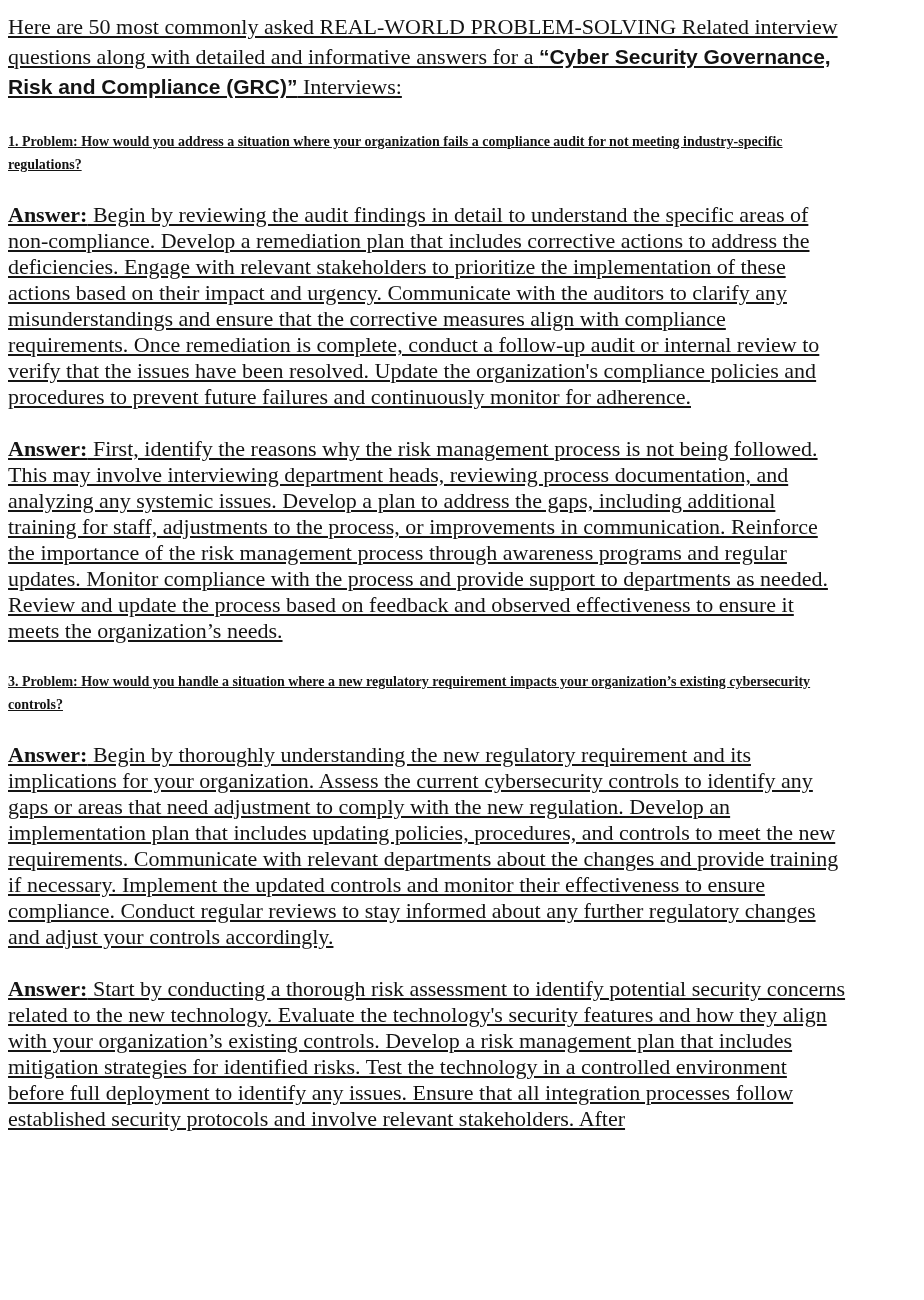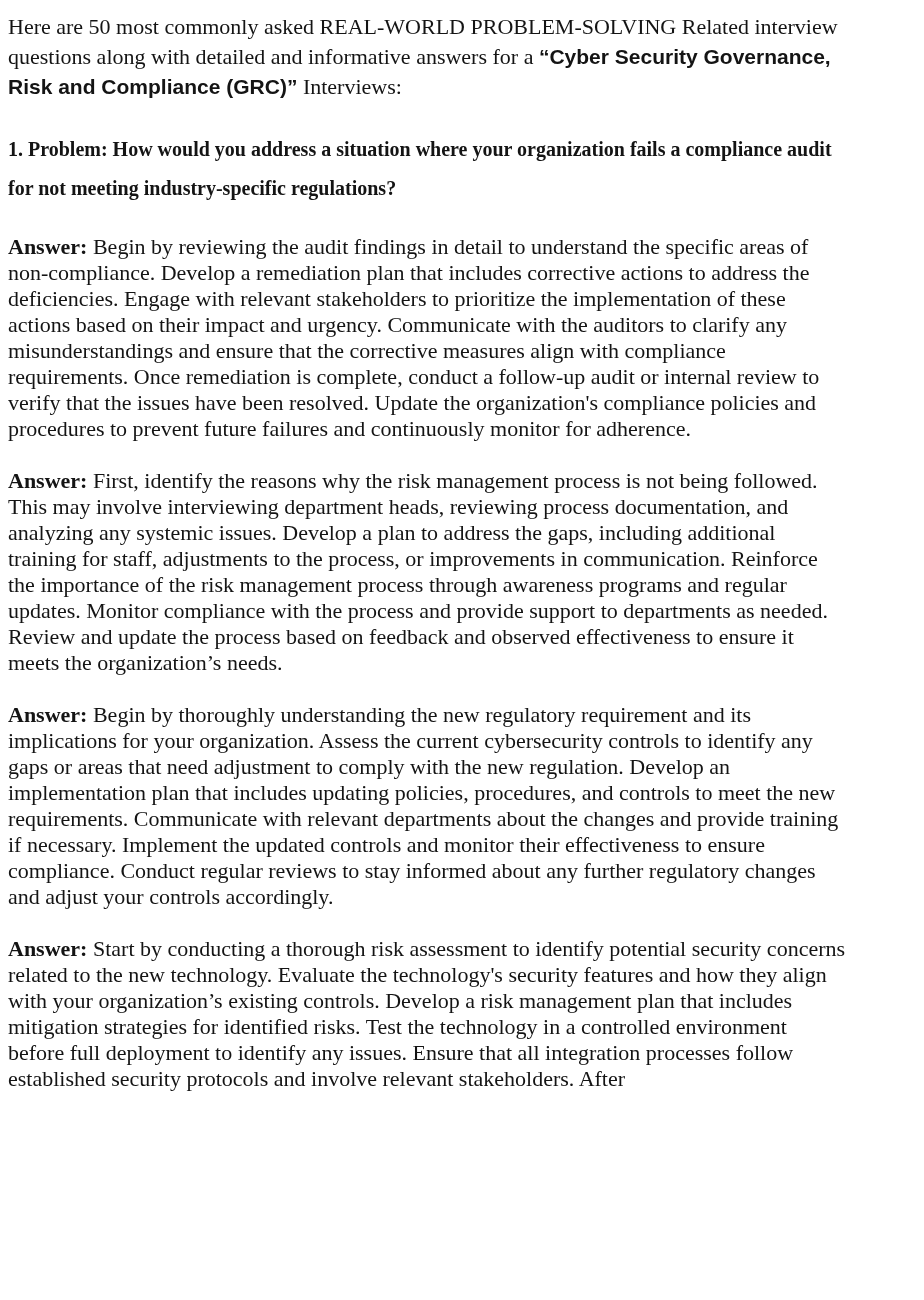--- a/index.html
+++ b/index.html
@@ -14,35 +14,36 @@
   }
   .page {
     box-sizing: border-box;
     width: 924px;
     height: 1300px;
     padding: 12px 76px 16px 8px;
     background: #ffffff;
     color: #141414;
     font-family: "Liberation Serif", serif;
     overflow: hidden;
+    text-decoration: underline;
   }
   .intro {
     font-size: 22px;
     line-height: 30px;
     margin: 0 0 28px 0;
   }
   .intro .hl {
     font-family: "Liberation Sans", sans-serif;
     font-weight: 700;
     font-size: 21px;
   }
   .q-heading {
     font-weight: 700;
-    font-size: 20px;
-    line-height: 39px;
+    font-size: 14px;
+    line-height: 23px;
     margin: 0 0 26px 0;
   }
   .answer {
     font-size: 22px;
     line-height: 26px;
     margin: 0 0 26px 0;
   }
   .answer .label {
     font-weight: 700;
   }
@@ -57,20 +58,21 @@
   <section>
     <p class="q-heading">1. Problem: How would you address a situation where your organization fails a compliance audit for not meeting industry-specific regulations?</p>
     <p class="answer"><span class="label">Answer:</span><span> Begin by reviewing the audit findings in detail to understand the specific areas of non-compliance. Develop a remediation plan that includes corrective actions to address the deficiencies. Engage with relevant stakeholders to prioritize the implementation of these actions based on their impact and urgency. Communicate with the auditors to clarify any misunderstandings and ensure that the corrective measures align with compliance requirements. Once remediation is complete, conduct a follow-up audit or internal review to verify that the issues have been resolved. Update the organization's compliance policies and procedures to prevent future failures and continuously monitor for adherence.</span></p>
   </section>
 
   <section>
     <p class="answer"><span class="label">Answer:</span><span> First, identify the reasons why the risk management process is not being followed. This may involve interviewing department heads, reviewing process documentation, and analyzing any systemic issues. Develop a plan to address the gaps, including additional training for staff, adjustments to the process, or improvements in communication. Reinforce the importance of the risk management process through awareness programs and regular updates. Monitor compliance with the process and provide support to departments as needed. Review and update the process based on feedback and observed effectiveness to ensure it meets the organization’s needs.</span></p>
   </section>
 
   <section>
+    <p class="q-heading">3. Problem: How would you handle a situation where a new regulatory requirement impacts your organization’s existing cybersecurity controls?</p>
     <p class="answer"><span class="label">Answer:</span><span> Begin by thoroughly understanding the new regulatory requirement and its implications for your organization. Assess the current cybersecurity controls to identify any gaps or areas that need adjustment to comply with the new regulation. Develop an implementation plan that includes updating policies, procedures, and controls to meet the new requirements. Communicate with relevant departments about the changes and provide training if necessary. Implement the updated controls and monitor their effectiveness to ensure compliance. Conduct regular reviews to stay informed about any further regulatory changes and adjust your controls accordingly.</span></p>
   </section>
 
   <section>
     <p class="answer"><span class="label">Answer:</span><span> Start by conducting a thorough risk assessment to identify potential security concerns related to the new technology. Evaluate the technology's security features and how they align with your organization’s existing controls. Develop a risk management plan that includes mitigation strategies for identified risks. Test the technology in a controlled environment before full deployment to identify any issues. Ensure that all integration processes follow established security protocols and involve relevant stakeholders. After</span></p>
   </section>
 
 </div>
 
 </body></html>

